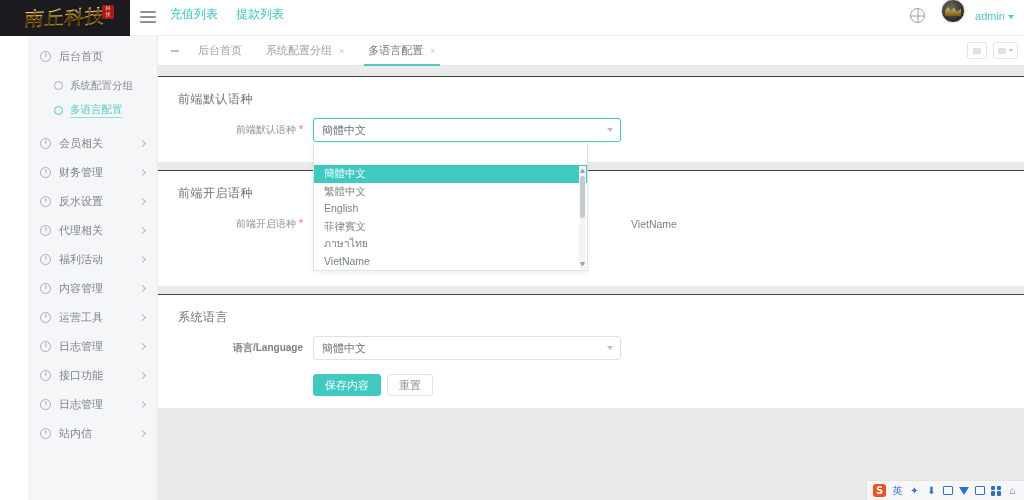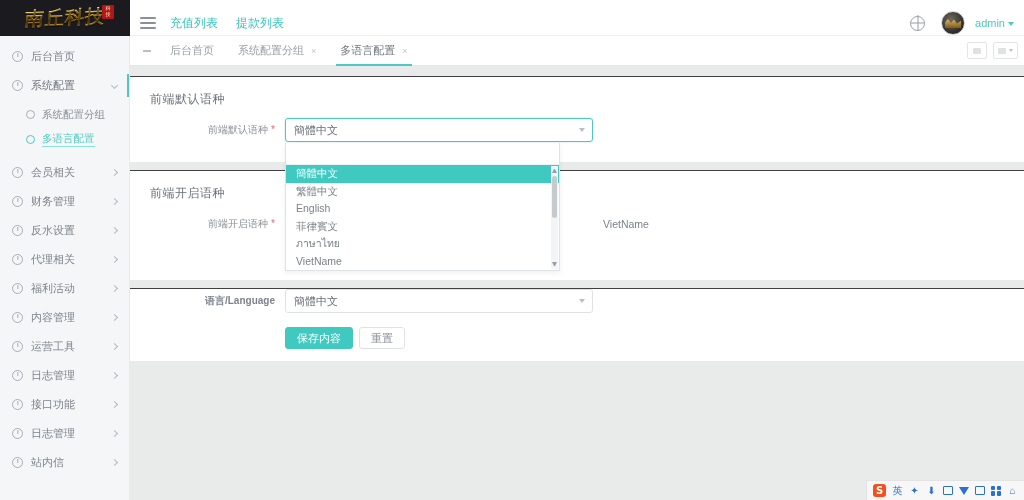--- a/index.html
+++ b/index.html
@@ -25,21 +25,21 @@
     -webkit-background-clip: text; background-clip: text; color: transparent;
     text-shadow: 0 1px 0 rgba(0,0,0,.55);
     transform: skewX(-7deg) rotate(-2deg);
   }
   .logo-badge {
     position: absolute; right: 16px; top: 5px;
     background: #b0161a; color: #ffe9b0; font-size: 5px; line-height: 1.15;
     padding: 1px 2px; border-radius: 1px; width: 12px; text-align: center;
   }
   .topbar-right-of-logo {
-    flex: 1; display: flex; align-items: center; padding: 12px 10px;
+    flex: 1; display: flex; align-items: flex-end; padding: 12px 10px;
     border-bottom: 1px solid #eceff1;
     margin-top: 11px;
   }
   .hamburger { width: 16px; height: 12px; display: flex; flex-direction: column; justify-content: space-between; cursor: pointer; margin-right: 14px; }
   .hamburger i { display: block; height: 2px; background: #8a8f99; border-radius: 1px; }
   .nav-link { color: #36c5bd; font-size: 12px; margin-right: 18px; cursor: pointer; text-decoration: none; }
   .topbar-spacer { flex: 1; }
   .globe-icon { width: 15px; height: 15px; border-radius: 50%; border: 1.4px solid #9aa0a8; position: relative; margin-right: 16px; cursor: pointer; }
   .globe-icon::before { content: ""; position: absolute; left: 50%; top: -1.4px; bottom: -1.4px; width: 0; border-left: 1.4px solid #9aa0a8; transform: translateX(-50%); }
   .globe-icon::after { content: ""; position: absolute; top: 50%; left: -1.4px; right: -1.4px; height: 0; border-top: 1.4px solid #9aa0a8; transform: translateY(-50%); }
@@ -51,21 +51,21 @@
   .avatar::after {
     content: ""; position: absolute; left: 3px; right: 3px; top: 7px; height: 9px;
     background: linear-gradient(180deg,#f0c76a,#8a5f12);
     clip-path: polygon(0 40%,18% 0,38% 45%,55% 5%,74% 50%,100% 20%,100% 100%,0 100%);
     opacity: .85;
   }
   .admin-name { color: #4dc9c1; font-size: 11px; cursor: pointer; }
   .caret-down { display: inline-block; border-left: 3px solid transparent; border-right: 3px solid transparent; border-top: 4px solid #4dc9c1; margin-left: 3px; vertical-align: middle; }
 
   
-  .body-row { flex: 1; display: flex; min-height: 0; }
+  .body-row { flex: 1; display: flex; min-height: 0; margin-left: 28px; }
 
   
   .sidebar {
     width: 130px; flex: none; background: #f5f6f7; overflow: hidden;
     border-right: 1px solid #e7e9eb; padding-top: 6px;
   }
   .menu-item {
     height: 29px; display: flex; align-items: center; padding: 0 10px 0 12px;
     color: #7d848d; font-size: 11px; cursor: pointer; position: relative;
   }
@@ -228,25 +228,20 @@
 
   <div class="body-row">
 
     <div class="sidebar">
 
       <div class="menu-item">
         <span class="mi-icon"></span>
         <span class="mi-label">后台首页</span>
       </div>
 
-      <div class="menu-item expanded">
-        <span class="mi-icon"></span>
-        <span class="mi-label">系统配置</span>
-        <span class="chev open"></span>
-      </div>
       <div class="submenu">
         <div class="sub-item">
           <span class="si-icon"></span>
           <span class="si-label">系统配置分组</span>
         </div>
         <div class="sub-item active">
           <span class="si-icon"></span>
           <span class="si-label">多语言配置</span>
         </div>
       </div>
@@ -362,39 +357,40 @@
                     <span class="arr up"></span>
                     <span class="thumb"></span>
                     <span class="arr dn"></span>
                   </div>
                 </div>
               </div>
             </div>
           </div>
         </div>
 
-        <div class="card" style="padding-bottom:4px;">
+        <div class="card" style="padding-bottom:10px;">
           <div class="card-title">前端开启语种</div>
           <div class="form-row" style="padding-bottom:8px;">
             <div class="form-label">
               <span>前端开启语种</span><span class="req">*</span>
             </div>
             <div class="form-control"></div>
             <div class="tag-text">VietName</div>
           </div>
           <div class="form-row" style="padding-bottom:10px;">
             <div class="form-label"></div>
             <div class="btn-row">
               <div class="btn btn-primary">保存内容</div>
               <div class="btn btn-default">重置</div>
             </div>
           </div>
         </div>
 
         <div class="card" style="padding-bottom:12px;">
+          <div class="card-title">系统语言</div>
           <div class="form-row">
             <div class="form-label bold">语言/Language</div>
             <div class="form-control">
               <div class="select-box">
                 <span>簡體中文</span>
                 <span class="select-caret"></span>
               </div>
             </div>
           </div>
           <div class="form-row" style="padding-bottom:0;">

